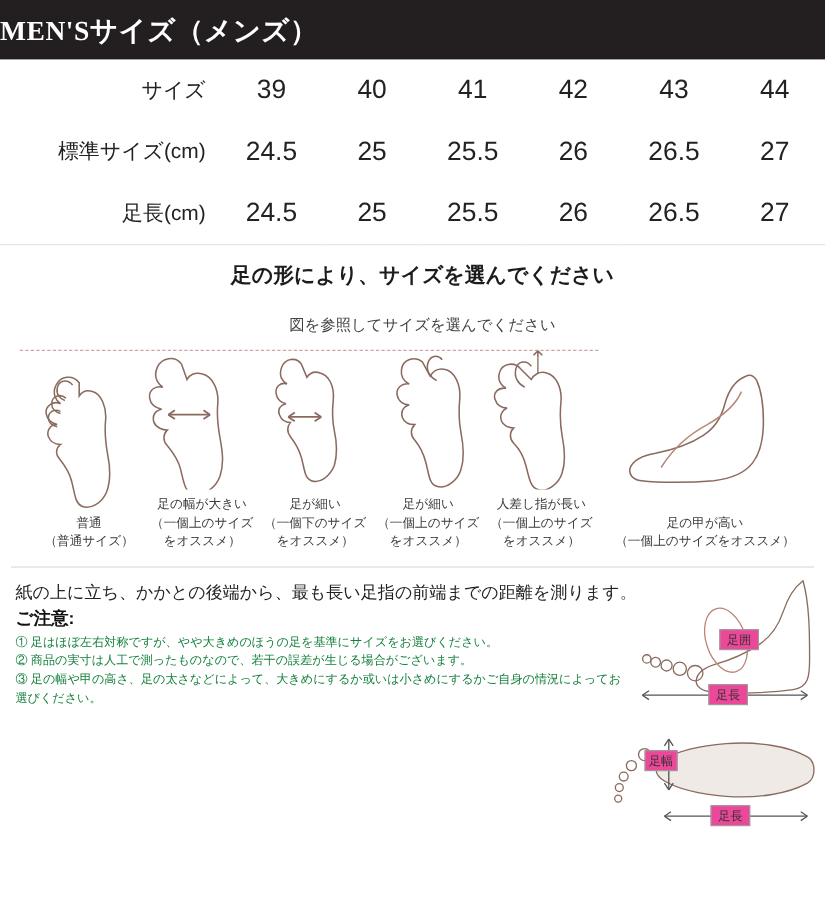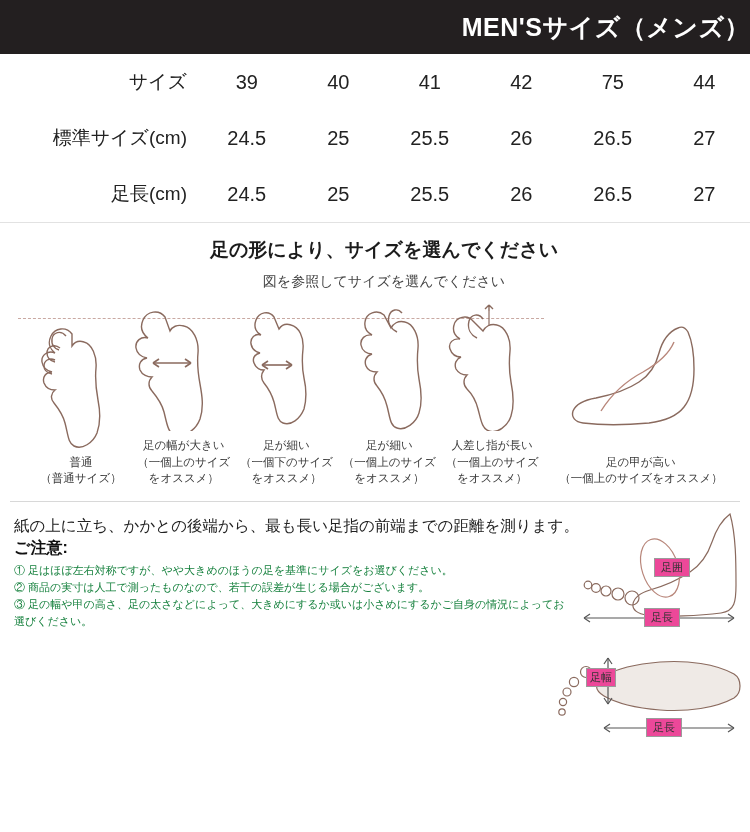--- a/index.html
+++ b/index.html
@@ -16,35 +16,36 @@
     position: relative;
   }
 
   
   .header {
     background: #231f20;
     color: #ffffff;
     height: 54px;
     display: flex;
     align-items: center;
-    justify-content: flex-end;
+    justify-content: flex-start;
     font-size: 25px;
     font-weight: bold;
     letter-spacing: 0.5px;
+    font-family: Liberation Serif, serif;
   }
 
   
   .size-table {
     width: 100%;
     border-collapse: collapse;
     table-layout: fixed;
   }
   .size-table td {
     text-align: center;
-    font-size: 20px;
+    font-size: 24px;
     height: 54px;
     vertical-align: middle;
     color: #222;
   }
   .size-table td.rowhead {
     width: 186px;
     text-align: right;
     padding-right: 14px;
     font-size: 19px;
   }
@@ -61,21 +62,21 @@
   .shape-title {
     text-align: center;
     font-size: 19px;
     font-weight: bold;
     color: #1c1c1c;
   }
   .shape-sub {
     text-align: center;
     font-size: 14px;
     color: #444;
-    margin-top: 10px;
+    margin-top: 24px;
   }
   .feet-row {
     display: flex;
     align-items: flex-end;
     justify-content: space-between;
     padding: 10px 14px 0 14px;
     position: relative;
   }
   .foot-item {
     width: 98px;
@@ -165,21 +166,21 @@
 </div>
 
 <table class="size-table">
   <tbody>
       <tr>
     <td class="rowhead">サイズ</td>
     <td>39</td>
     <td>40</td>
     <td>41</td>
     <td>42</td>
-    <td>75</td>
+    <td>43</td>
     <td>44</td>
   </tr>
   <tr>
     <td class="rowhead">標準サイズ(cm)</td>
     <td>24.5</td>
     <td>25</td>
     <td>25.5</td>
     <td>26</td>
     <td>26.5</td>
     <td>27</td>

